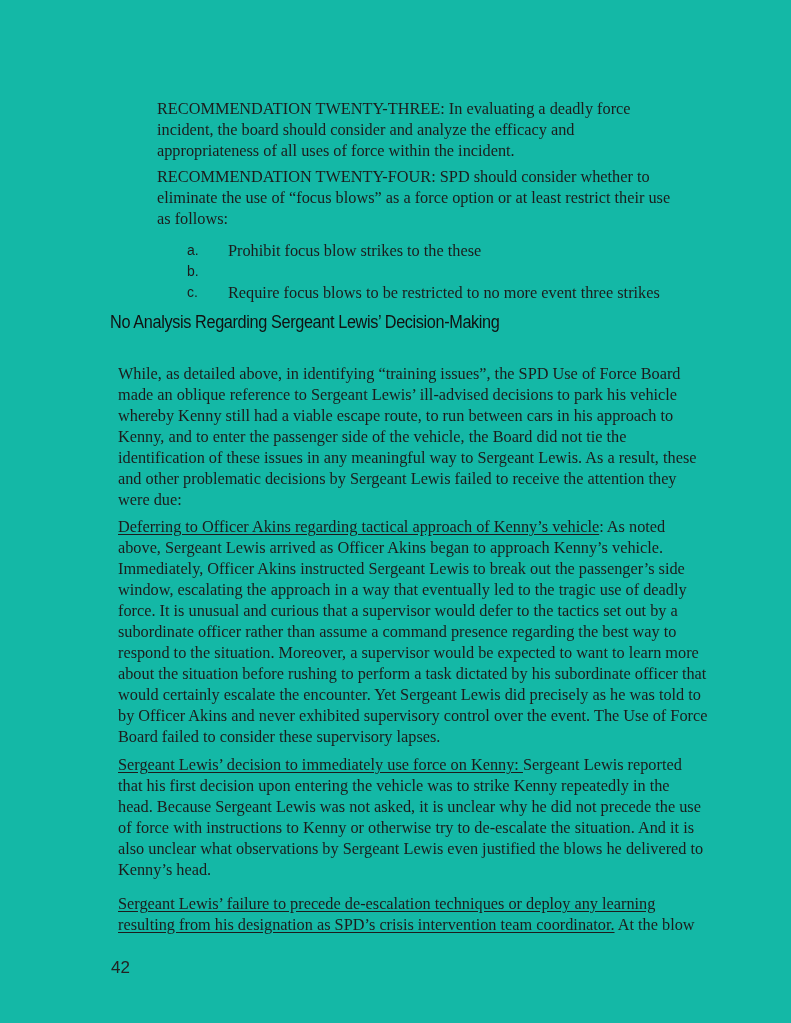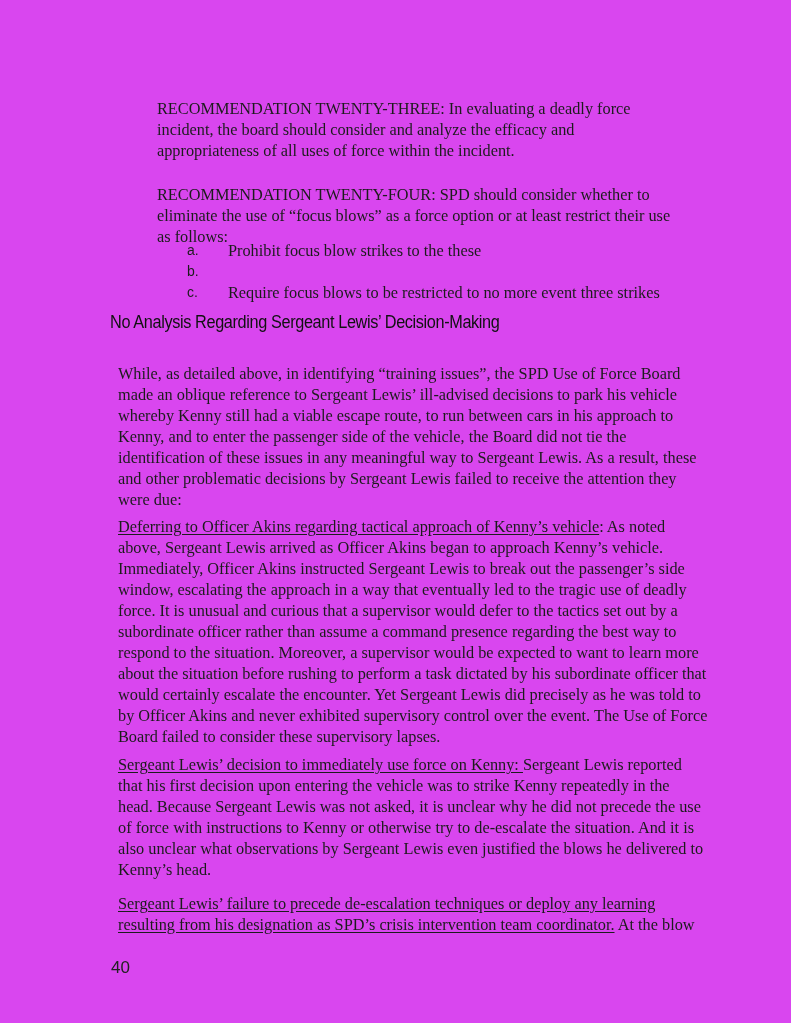--- a/index.html
+++ b/index.html
@@ -11,39 +11,39 @@
       width: 791px;
       height: 1023px;
       position: relative;
       overflow: hidden;
       color: #1a1a1a;
     }
     .page {
       position: absolute;
       left: 0; top: 0;
       width: 791px; height: 1023px;
-      background: #d946ef;
+      background: #14b8a6;
     }
     .serif {
       font-family: "Liberation Serif", "DejaVu Serif", serif;
       font-size: 16.3px;
       line-height: 21px;
       color: #1c1c1c;
     }
     .sans {
       font-family: "Liberation Sans", "DejaVu Sans", sans-serif;
     }
     .rec {
       position: absolute;
       left: 157px;
       width: 520px;
       margin: 0;
     }
     #rec23 { top: 98px; }
-    #rec24 { top: 184px; }
+    #rec24 { top: 166px; }
     .list {
       position: absolute;
       left: 187px;
       top: 240px;
       margin: 0;
       padding: 0;
       list-style: none;
     }
     .list li {
       display: flex;
@@ -115,15 +115,15 @@
   <h2 class="heading sans">No Analysis Regarding Sergeant Lewis’ Decision-Making</h2>
 
   <p id="p-intro" class="para serif">While, as detailed above, in identifying “training issues”, the SPD Use of Force Board made an oblique reference to Sergeant Lewis’ ill-advised decisions to park his vehicle whereby Kenny still had a viable escape route, to run between cars in his approach to Kenny, and to enter the passenger side of the vehicle, the Board did not tie the identification of these issues in any meaningful way to Sergeant Lewis.  As a result, these and other problematic decisions by Sergeant Lewis failed to receive the attention they were due:</p>
 
   <p id="p-defer" class="para serif"><span class="ul">Deferring to Officer Akins regarding tactical approach of Kenny’s vehicle</span><span>: As noted above, Sergeant Lewis arrived as Officer Akins began to approach Kenny’s vehicle. Immediately, Officer Akins instructed Sergeant Lewis to break out the passenger’s side window, escalating the approach in a way that eventually led to the tragic use of deadly force.  It is unusual and curious that a supervisor would defer to the tactics set out by a subordinate officer rather than assume a command presence regarding the best way to respond to the situation.   Moreover, a supervisor would be expected to want to learn more about the situation before rushing to perform a task dictated by his subordinate officer that would certainly escalate the encounter.  Yet Sergeant Lewis did precisely as he was told to by Officer Akins and never exhibited supervisory control over the event.  The Use of Force Board failed to consider these supervisory lapses.</span></p>
 
   <p id="p-force" class="para serif"><span class="ul">Sergeant Lewis’ decision to immediately use force on Kenny: </span><span> Sergeant Lewis reported that his first decision upon entering the vehicle was to strike Kenny repeatedly in the head. Because Sergeant Lewis was not asked, it is unclear why he did not precede the use of force with instructions to Kenny or otherwise try to de-escalate the situation.  And it is also unclear what observations by Sergeant Lewis even justified the blows he delivered to Kenny’s head.</span></p>
 
   <p id="p-fail" class="para serif"><span class="ul">Sergeant Lewis’ failure to precede de-escalation techniques or deploy any learning resulting from his designation as SPD’s crisis intervention team coordinator.</span><span>  At the blow</span></p>
 
-  <div class="page-number sans">40</div>
+  <div class="page-number sans">42</div>
 
 </div>
 
 </body></html>

